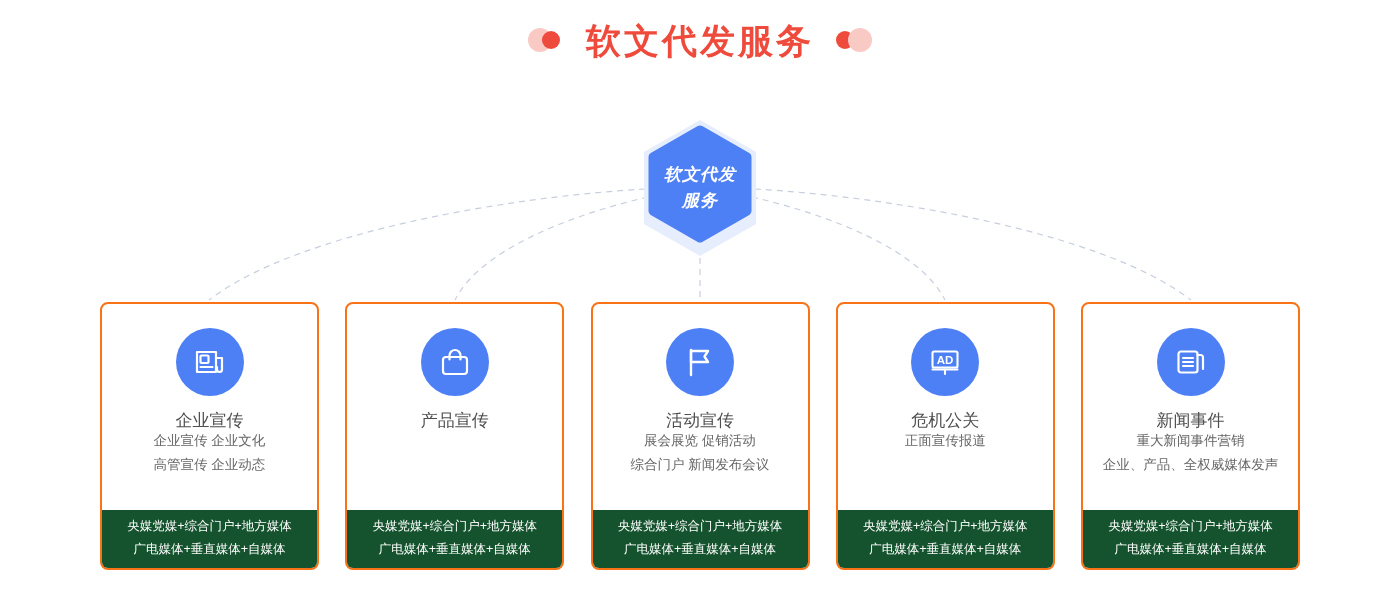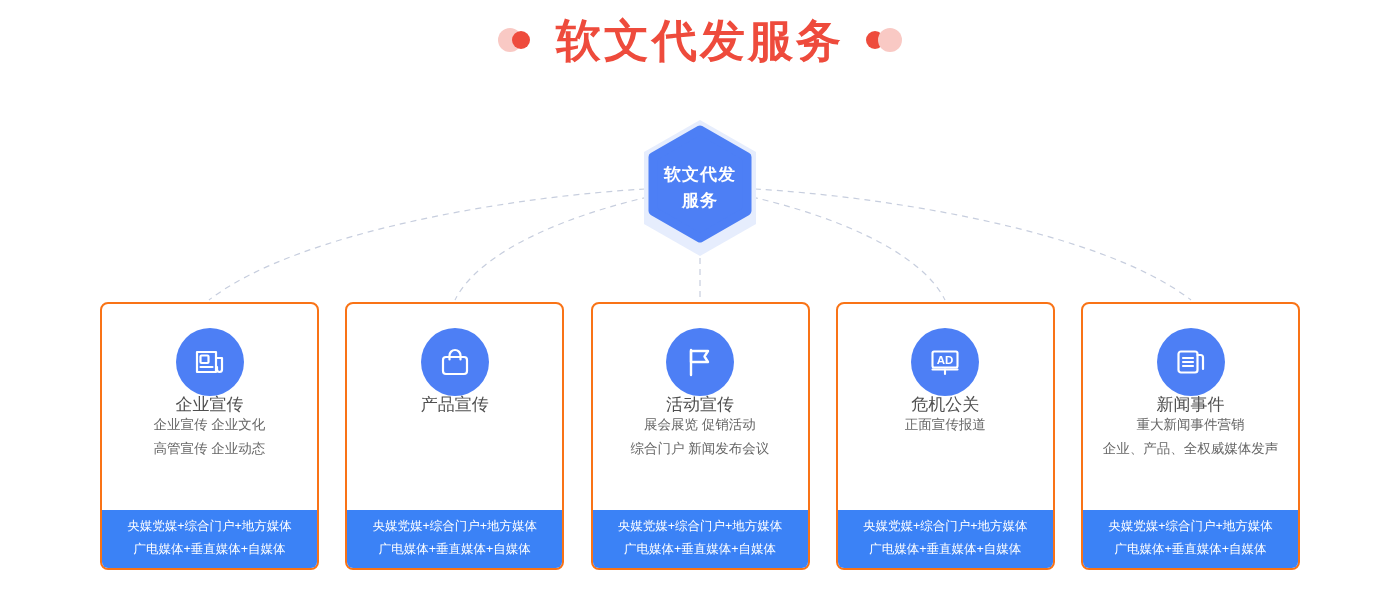--- a/index.html
+++ b/index.html
@@ -46,21 +46,21 @@
     border-radius: 50%;
     background: #ee4b3c;
     top: 4px;
   }
   .deco-left .dot-big  { left: 8px; }
   .deco-left .dot-small{ left: 22px; }
   .deco-right .dot-big { left: 20px; }
   .deco-right .dot-small { left: 8px; }
 
   #main-title {
-    font-size: 45px;
+    font-size: 35px;
     font-weight: bold;
     color: #ee4b3c;
     letter-spacing: 3px;
     margin: 0 14px;
     line-height: 1;
     white-space: nowrap;
   }
 
   
   #connector-layer {
@@ -72,20 +72,21 @@
     pointer-events: none;
   }
 
   
   #center-hub {
     position: absolute;
     left: 638px;
     top: 118px;
     width: 124px;
     height: 140px;
+    font-style: italic;
   }
   .hex-outer, .hex-inner {
     position: absolute;
     left: 0; top: 0;
     width: 100%; height: 100%;
   }
   .hex-outer svg, .hex-inner svg { display: block; }
   #hub-label {
     position: absolute;
     left: 0;
@@ -133,20 +134,21 @@
     border-radius: 50%;
     background: #4d7ff5;
     margin-top: 24px;
     display: flex;
     align-items: center;
     justify-content: center;
     flex: none;
   }
   .card-icon svg { display: block; }
   .card-title {
+    margin-top: 16px;
     font-size: 17px;
     color: #4f4f4f;
     line-height: 1;
     white-space: nowrap;
   }
   .card-lines {
     margin-top: 0;
     width: 100%;
     text-align: center;
   }
@@ -154,21 +156,21 @@
     font-size: 13.5px;
     color: #666666;
     line-height: 24px;
     white-space: nowrap;
   }
   .card-footer {
     position: absolute;
     left: 0;
     bottom: 0;
     width: 100%;
-    background: #3b82f6;
+    background: #14532d;
     padding: 5px 0 7px 0;
     box-sizing: border-box;
   }
   .footer-line {
     font-size: 12.5px;
     color: #ffffff;
     text-align: center;
     line-height: 23px;
     white-space: nowrap;
   }

